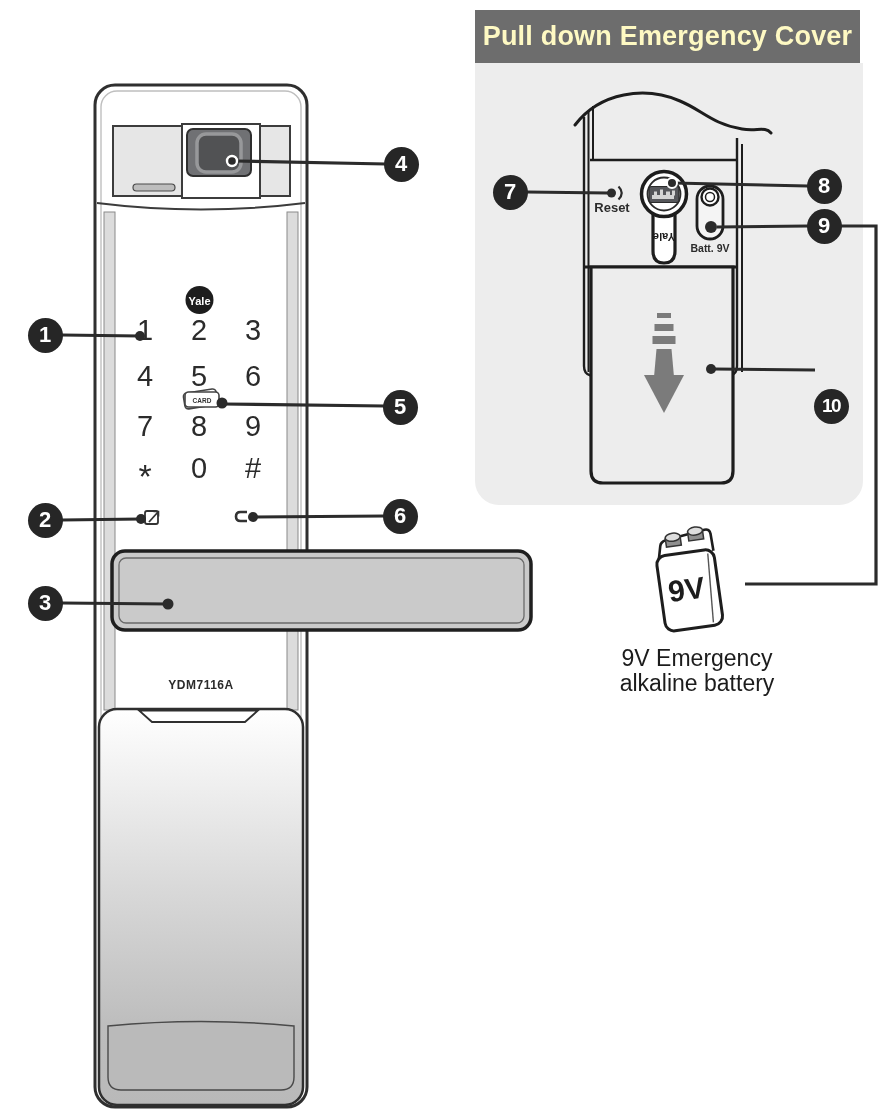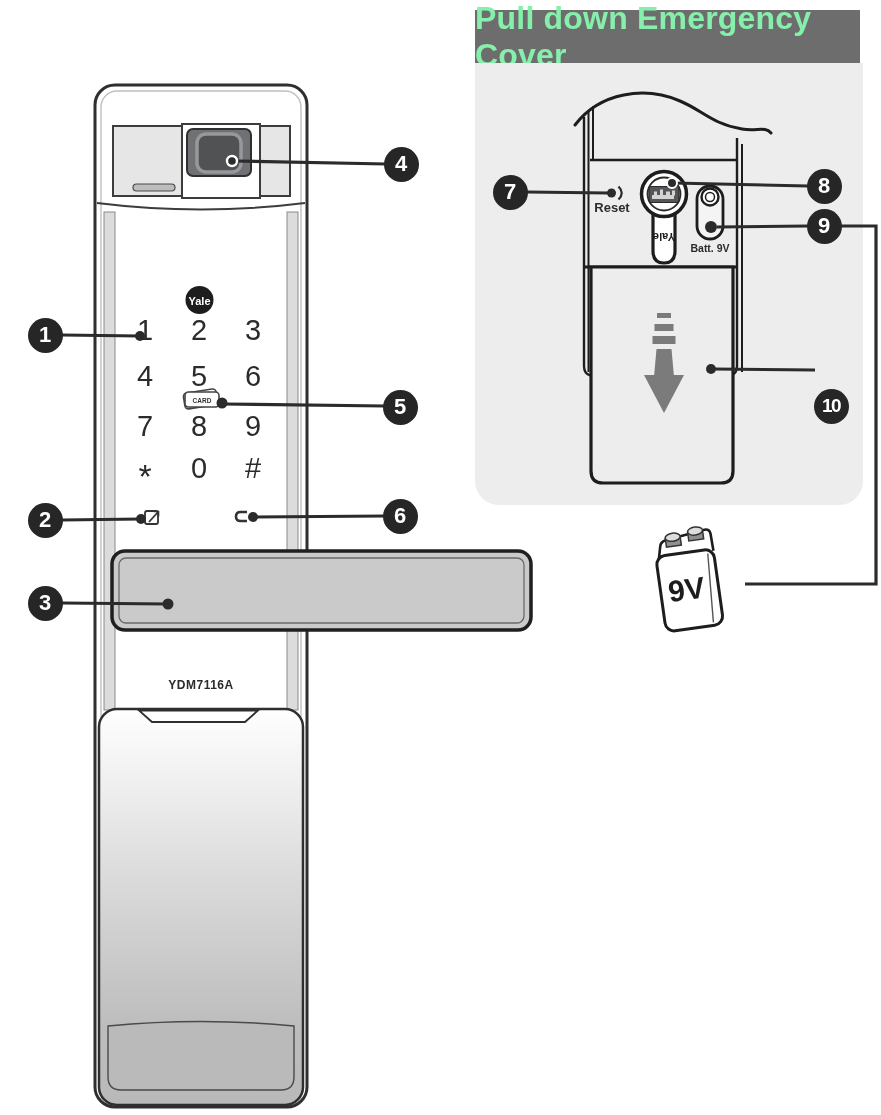--- a/index.html
+++ b/index.html
@@ -1,21 +1,21 @@
 <!DOCTYPE html>
 <html><head>
 <meta charset="utf-8">
 <style>
   html,body{margin:0;padding:0;background:#ffffff;}
   #figure{position:relative;width:881px;height:1115px;background:#ffffff;overflow:hidden;
           font-family:"Liberation Sans",sans-serif;}
   svg text{font-family:"Liberation Sans",sans-serif;}
   .emg-header{position:absolute;left:475px;top:10px;width:385px;height:53px;background:#6d6d6d;
-      display:flex;align-items:center;justify-content:center;color:#86efac;font-weight:bold;
-      font-size:32px;letter-spacing:0.2px;}
+      display:flex;align-items:center;justify-content:center;color:#fef9c3;font-weight:bold;
+      font-size:27px;letter-spacing:0.2px;}
   .emg-panel{position:absolute;left:475px;top:63px;width:388px;height:442px;background:#ededed;
       border-radius:0 0 24px 24px;}
   #art{position:absolute;left:0;top:0;}
   .callout{position:absolute;width:35px;height:35px;border-radius:50%;background:#262626;
       color:#ffffff;font-weight:bold;font-size:22px;display:flex;align-items:center;
       justify-content:center;z-index:5;}
   .callout.wide{font-size:19px;letter-spacing:-1.5px;}
   .battery-caption{position:absolute;left:563px;top:646px;width:268px;text-align:center;
       color:#1c1c1c;font-size:23px;line-height:25px;z-index:4;}
   .battery-caption span{display:block;}
@@ -193,14 +193,18 @@
   <div class="callout" style="left:27.5px;top:502.5px;">2</div>
   <div class="callout" style="left:27.5px;top:585.5px;">3</div>
   <div class="callout" style="left:383.5px;top:146.5px;">4</div>
   <div class="callout" style="left:382.5px;top:389.5px;">5</div>
   <div class="callout" style="left:382.5px;top:498.5px;">6</div>
   <div class="callout" style="left:492.5px;top:174.5px;">7</div>
   <div class="callout" style="left:806.5px;top:168.5px;">8</div>
   <div class="callout" style="left:806.5px;top:208.5px;">9</div>
   <div class="callout wide" style="left:813.5px;top:352.5px;margin-top:36px;">10</div>
 
+  <div class="battery-caption">
+    <span>9V Emergency</span>
+    <span>alkaline battery</span>
+  </div>
 
 </div>
 
 </body></html>

